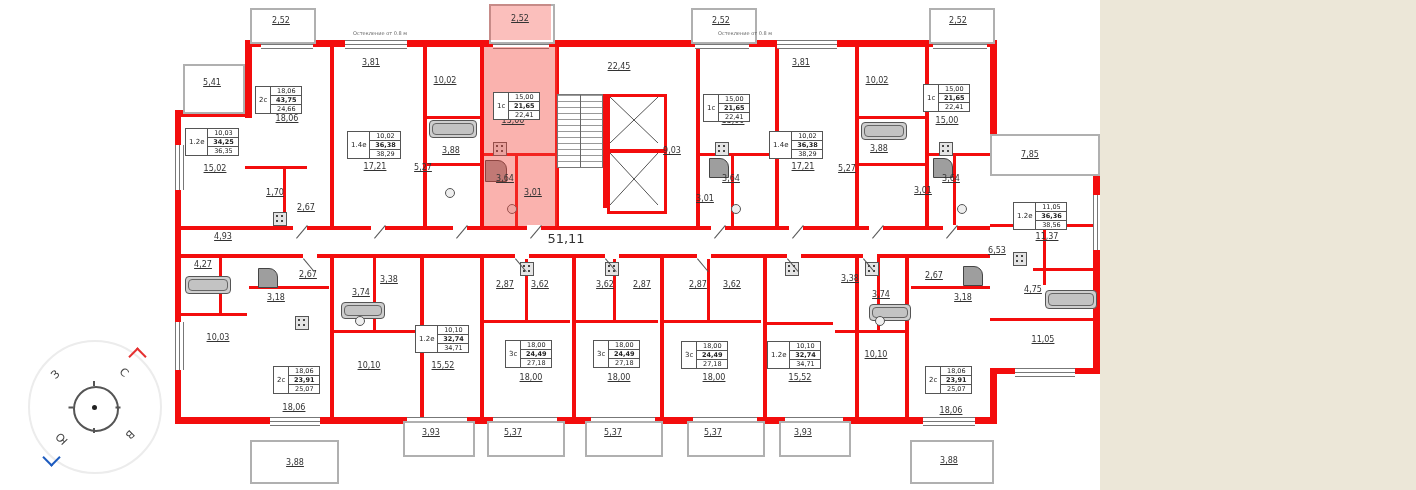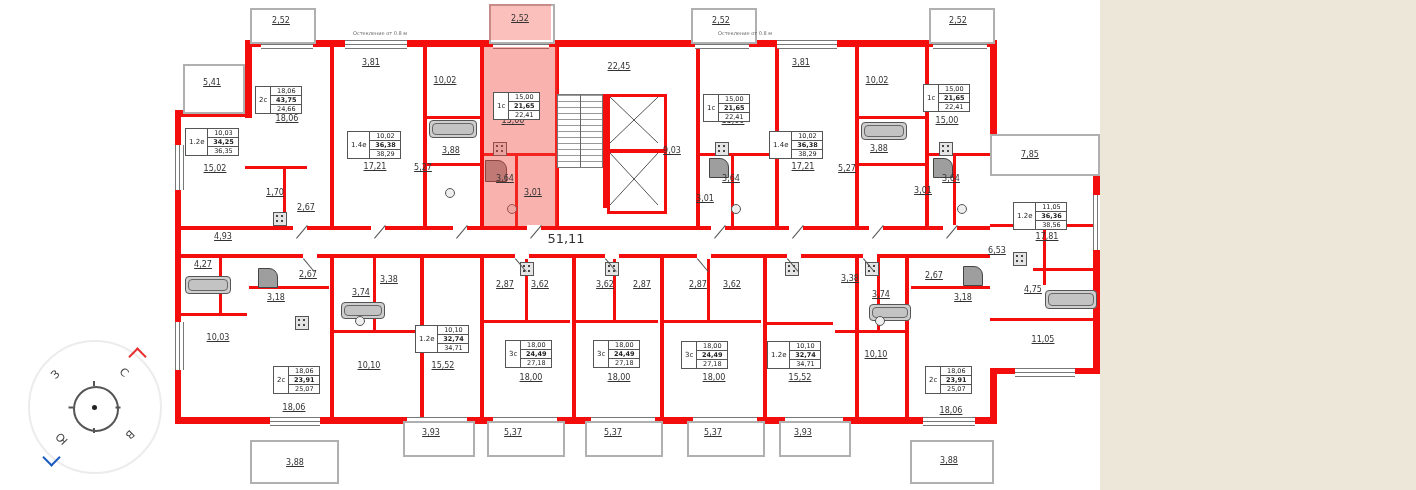--- a/index.html
+++ b/index.html
@@ -372,21 +372,21 @@
   <b class="rl" style="left:626px;top:58px">3,81</b>
   <b class="rl" style="left:628px;top:162px">17,21</b>
   <b class="rl" style="left:702px;top:76px">10,02</b>
   <b class="rl" style="left:704px;top:144px">3,88</b>
   <b class="rl" style="left:672px;top:164px">5,27</b>
   <b class="rl" style="left:783px;top:16px">2,52</b>
   <b class="rl" style="left:772px;top:116px">15,00</b>
   <b class="rl" style="left:776px;top:174px">3,64</b>
   <b class="rl" style="left:748px;top:186px">3,01</b>
   <b class="rl" style="left:855px;top:150px">7,85</b>
-  <b class="rl" style="left:872px;top:232px">17,81</b>
+  <b class="rl" style="left:872px;top:232px">11,37</b>
   <b class="rl" style="left:822px;top:246px">6,53</b>
   <b class="rl" style="left:858px;top:285px">4,75</b>
   <b class="rl" style="left:868px;top:335px">11,05</b>
   <b class="rl" style="left:48px;top:232px">4,93</b>
   <b class="rl" style="left:28px;top:260px">4,27</b>
   <b class="rl" style="left:43px;top:333px">10,03</b>
   <b class="rl" style="left:100px;top:188px">1,70</b>
   <b class="rl" style="left:131px;top:203px">2,67</b>
   <b class="rl" style="left:133px;top:270px">2,67</b>
   <b class="rl" style="left:101px;top:293px">3,18</b>

